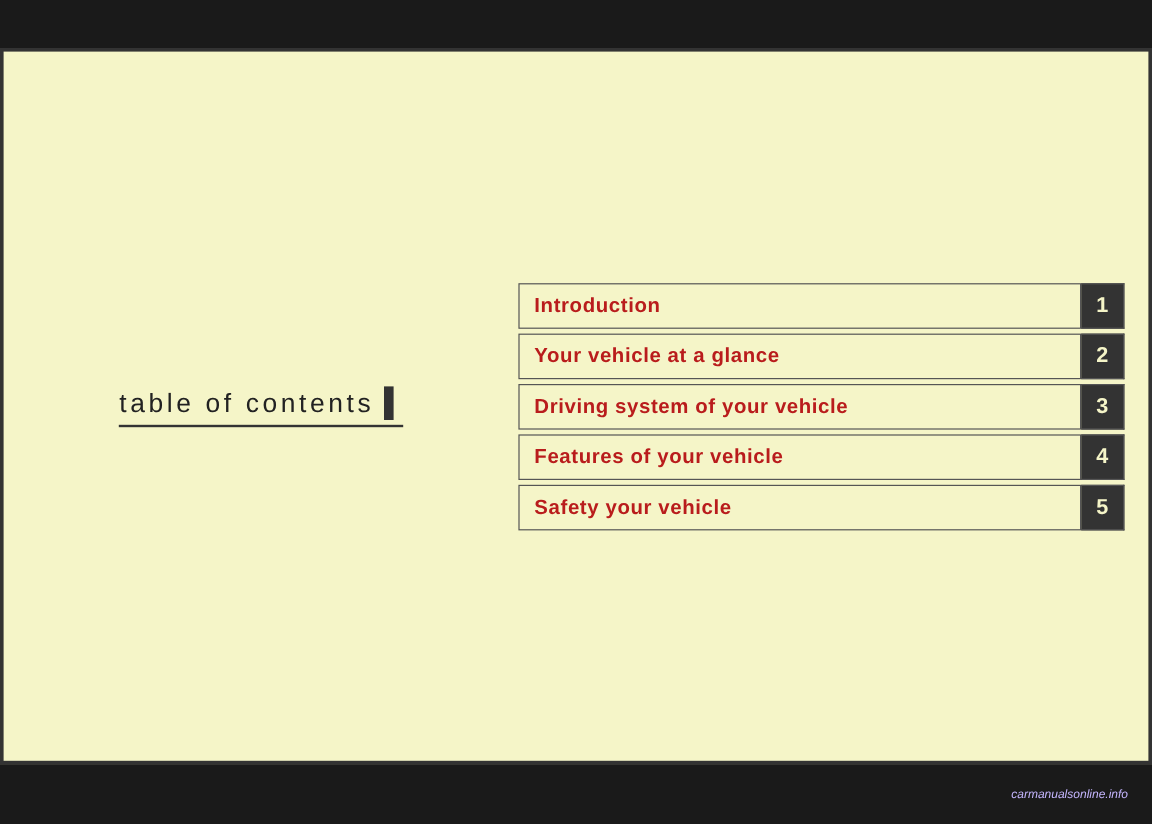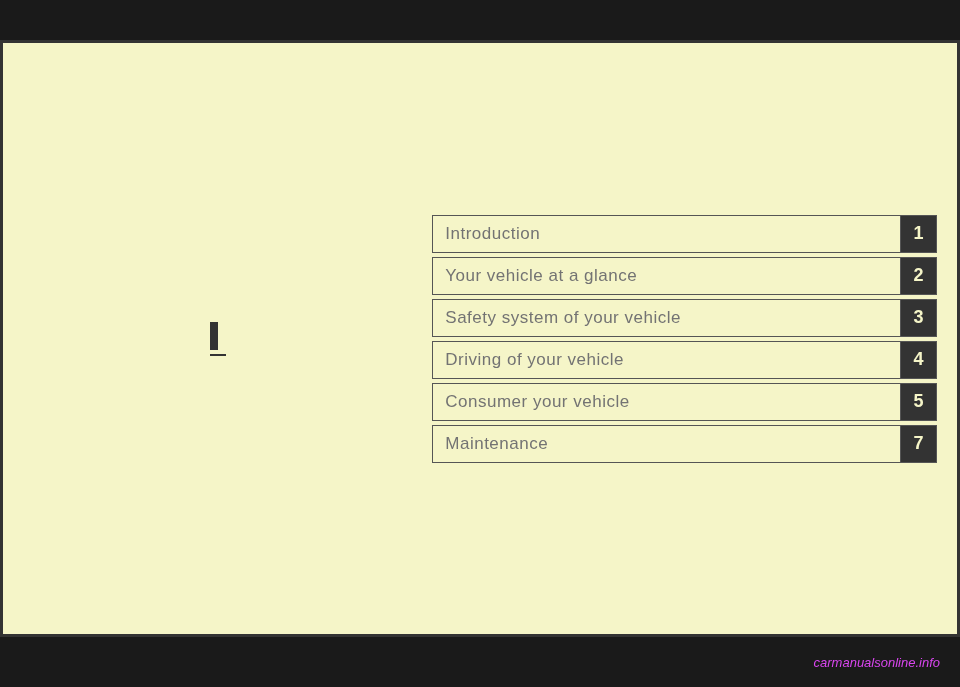--- a/index.html
+++ b/index.html
@@ -28,22 +28,22 @@
       background-color: #1a1a1a;
       position: absolute;
       bottom: 0;
       display: flex;
       align-items: center;
       justify-content: flex-end;
       padding-right: 20px;
     }
 
     .watermark {
-      color: #d946ef;
-      font-size: 13px;
+      color: #c4b5fd;
+      font-size: 10px;
       font-style: italic;
     }
 
     .main-content {
       width: 100%;
       height: calc(687px - 40px - 50px);
       background-color: #f5f5c8;
       border: 3px solid #333;
       margin: 0;
       display: flex;
@@ -94,23 +94,24 @@
       align-items: stretch;
       gap: 0;
     }
 
     .toc-item {
       flex: 1;
       background-color: #f5f5c8;
       border: 1.5px solid #555;
       padding: 8px 12px;
       font-size: 17px;
-      color: #737373;
+      color: #b91c1c;
       letter-spacing: 0.5px;
       cursor: pointer;
+      font-weight: bold;
     }
 
     .toc-number {
       min-width: 36px;
       background-color: #333;
       color: #f5f5c8;
       font-size: 18px;
       font-weight: bold;
       display: flex;
       align-items: center;
@@ -126,48 +127,45 @@
   </style>
 </head>
 <body>
 
 <div class="top-bar"></div>
 
 <div class="main-content">
 
   <div class="left-panel">
     <div class="table-of-contents-label">
+      <span>table  of  contents</span>
       <span class="toc-marker"></span>
     </div>
   </div>
 
   <div class="right-panel" id="toc-list">
   <div class="toc-row">
         <div class="toc-item">Introduction</div>
         <div class="toc-number">1</div>
       </div>
       <div class="toc-row">
         <div class="toc-item">Your vehicle at a glance</div>
         <div class="toc-number">2</div>
       </div>
       <div class="toc-row">
-        <div class="toc-item">Safety system of your vehicle</div>
+        <div class="toc-item">Driving system of your vehicle</div>
         <div class="toc-number">3</div>
       </div>
       <div class="toc-row">
-        <div class="toc-item">Driving of your vehicle</div>
+        <div class="toc-item">Features of your vehicle</div>
         <div class="toc-number">4</div>
       </div>
       <div class="toc-row">
-        <div class="toc-item">Consumer your vehicle</div>
+        <div class="toc-item">Safety your vehicle</div>
         <div class="toc-number">5</div>
-      </div>
-      <div class="toc-row">
-        <div class="toc-item">Maintenance</div>
-        <div class="toc-number">7</div>
       </div>
     </div>
 
 </div>
 
 <div class="bottom-bar">
   <span class="watermark">carmanualsonline.info</span>
 </div>
 
 </body></html>

